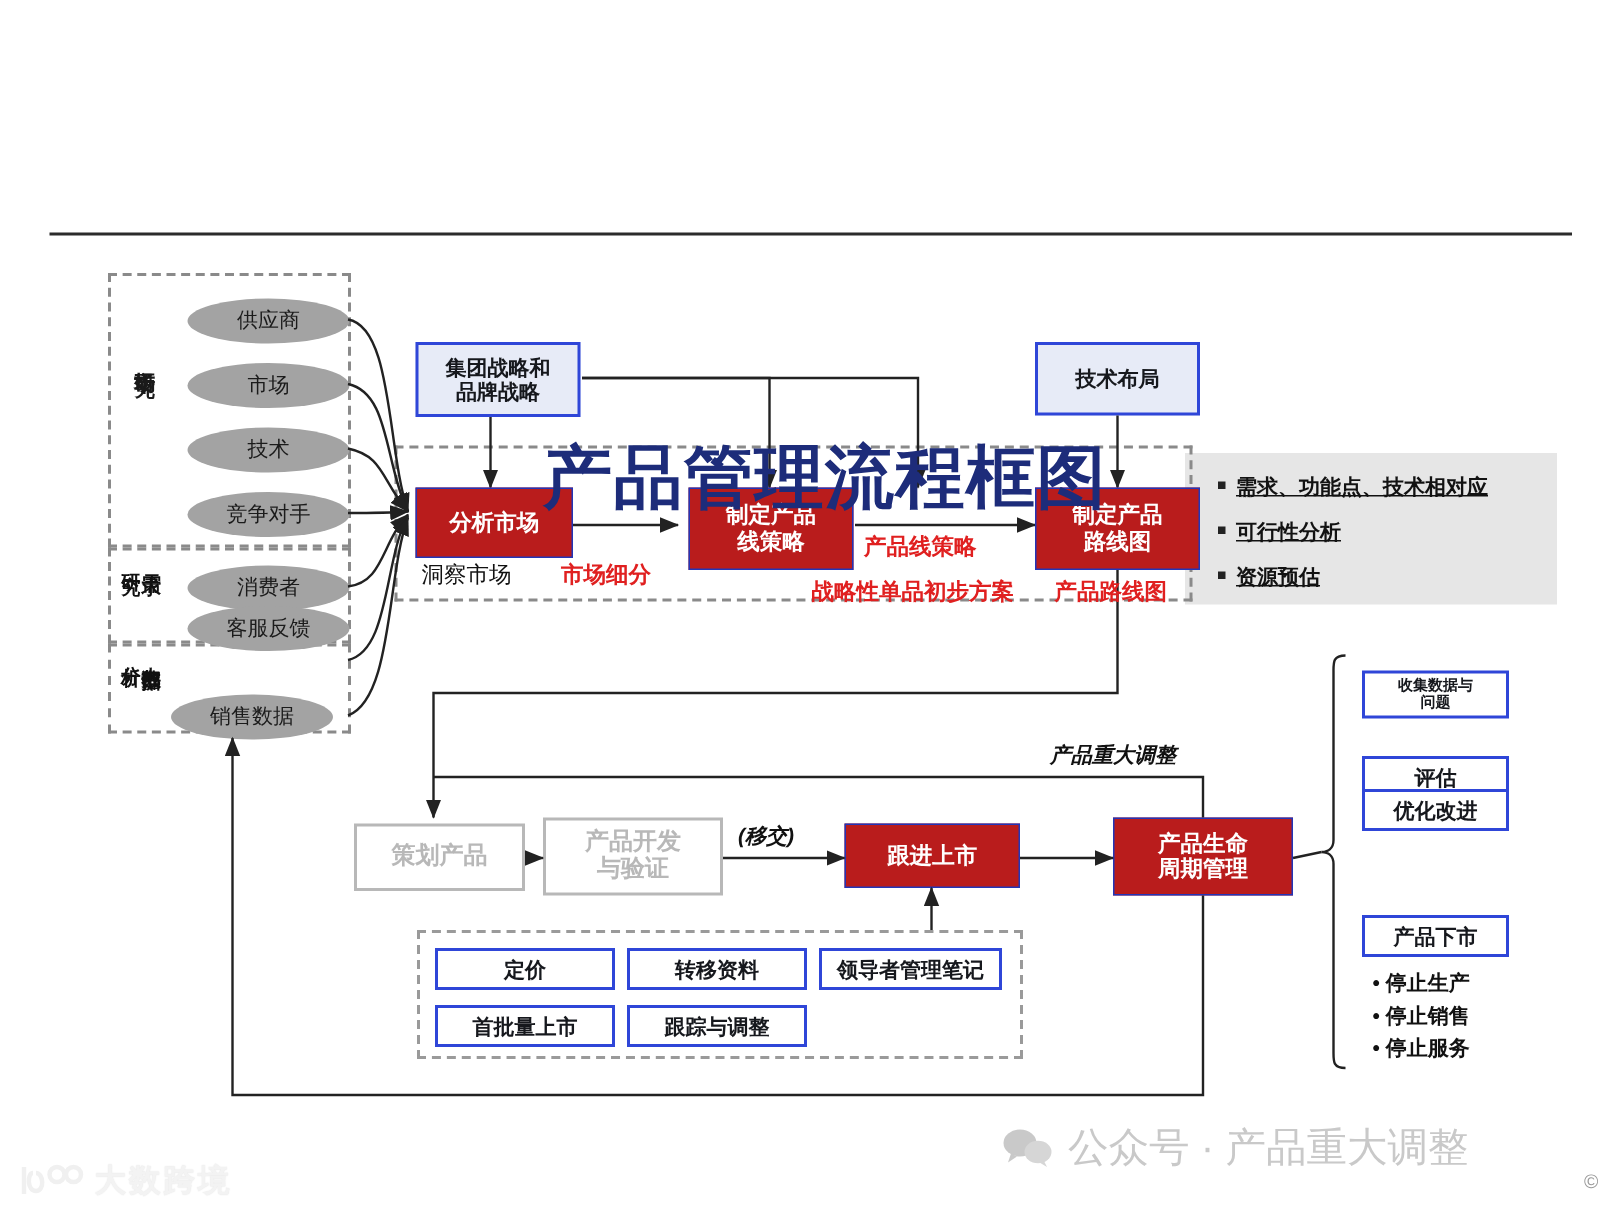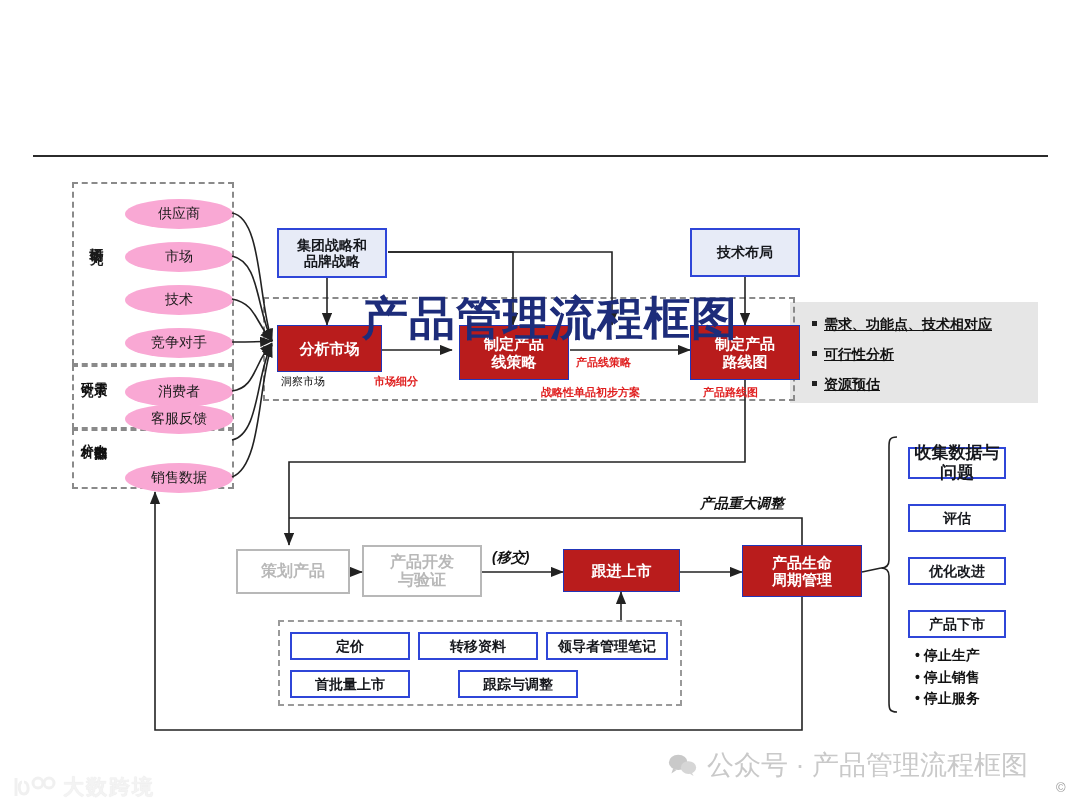--- a/index.html
+++ b/index.html
@@ -44,21 +44,21 @@
     font-size:14px;font-weight:bold;color:#1a1a1a;line-height:1.05;
     letter-spacing:1px;
   }
   .vl-market{left:80px;top:236px;width:24px;height:80px;}
   .vl-demand{left:80px;top:372px;width:46px;height:52px;display:flex;}
   .vl-internal{left:80px;top:434px;width:46px;height:52px;display:flex;}
   .vl-col{writing-mode:vertical-rl;text-orientation:upright;font-size:13px;font-weight:bold;line-height:1.05;letter-spacing:1px;}
 
   
   .ell{
-    background:#f9a8d4;border-radius:50%;
+    background:#a3a3a3;border-radius:50%;
     display:flex;align-items:center;justify-content:center;
     font-size:14px;color:#1b1b1b;white-space:nowrap;
   }
 
   
   .box{
     display:flex;align-items:center;justify-content:center;text-align:center;
     box-sizing:border-box;line-height:1.15;
   }
   
@@ -70,21 +70,21 @@
   
   .box-ghost{background:#ffffff;border:2px solid #b8b8b8;color:#b8b8b8;font-size:16px;font-weight:bold;}
 
   
   .grey-panel{left:790px;top:302px;width:248px;height:101px;background:#e6e6e6;z-index:1;}
   .bullets{left:812px;top:316px;width:230px;z-index:3;text-decoration:underline;}
   .bullet{font-size:14px;font-weight:bold;color:#121212;margin-bottom:12px;white-space:nowrap;}
   .bullet .sq{display:inline-block;width:5px;height:5px;background:#222;vertical-align:3px;margin-right:7px;}
 
   
-  .cap{font-size:11px;white-space:nowrap;}
+  .cap{font-size:15px;white-space:nowrap;}
   .cap-black{color:#111;}
   .cap-red{color:#e02020;font-weight:bold;}
   .cap-ital{font-style:italic;font-weight:bold;color:#111;font-size:14px;white-space:nowrap;}
 
   
   .eol{left:915px;top:645px;width:140px;}
   .eol div{font-size:14px;font-weight:bold;color:#111;white-space:nowrap;line-height:1.55;}
 
   
   .wm-wechat{
@@ -186,21 +186,21 @@
     </div>
   <div class="abs ell" style="left:125px;top:328px;width:108px;height:30px;">
       <span>竞争对手</span>
     </div>
   <div class="abs ell" style="left:125px;top:377px;width:108px;height:30px;">
       <span>消费者</span>
     </div>
   <div class="abs ell" style="left:125px;top:404px;width:108px;height:30px;align-items:center;">
       <span>客服反馈</span>
     </div>
-  <div class="abs ell" style="left:125px;top:463px;width:108px;height:30px;">
+  <div class="abs ell" style="left:114px;top:463px;width:108px;height:30px;">
       <span>销售数据</span>
     </div>
 
   <div class="abs box box-light" style="left:277px;top:228px;width:110px;height:50px;flex-direction:column;">
     <span>集团战略和</span>
     <span>品牌战略</span>
   </div>
 
   <div class="abs box box-light" style="left:690px;top:228px;width:110px;height:49px;">
     <span>技术布局</span>
@@ -265,52 +265,52 @@
     </div>
   <div class="abs box box-wb" style="left:418px;top:632px;width:120px;height:28px;">
       <span>转移资料</span>
     </div>
   <div class="abs box box-wb" style="left:546px;top:632px;width:122px;height:28px;">
       <span>领导者管理笔记</span>
     </div>
   <div class="abs box box-wb" style="left:290px;top:670px;width:120px;height:28px;">
       <span>首批量上市</span>
     </div>
-  <div class="abs box box-wb" style="left:418px;top:670px;width:120px;height:28px;margin-left:40px;">
+  <div class="abs box box-wb" style="left:418px;top:670px;width:120px;height:28px;">
       <span>跟踪与调整</span>
     </div>
 
-  <div class="abs box box-wb" style="left:908px;top:447px;width:98px;height:32px;flex-direction:column;font-size:17px;">
+  <div class="abs box box-wb" style="left:908px;top:447px;width:98px;height:32px;flex-direction:column;font-size:10px;">
     <span>收集数据与</span>
     <span>问题</span>
   </div>
   <div class="abs box box-wb" style="left:908px;top:504px;width:98px;height:28px;">
     <span>评估</span>
   </div>
-  <div class="abs box box-wb" style="left:908px;top:557px;width:98px;height:28px;">
+  <div class="abs box box-wb" style="left:908px;top:526px;width:98px;height:28px;">
     <span>优化改进</span>
   </div>
   <div class="abs box box-wb" style="left:908px;top:610px;width:98px;height:28px;">
     <span>产品下市</span>
   </div>
 
   <div class="abs eol">
     <div>• 停止生产</div>
     <div>• 停止销售</div>
     <div>• 停止服务</div>
   </div>
 
   <div class="abs wm-wechat">
     <svg width="34" height="28" viewBox="0 0 34 28">
       <ellipse cx="12" cy="11" rx="11" ry="9" fill="#c9c9c9"></ellipse>
       <path d="M6,18 L4,24 L10,20 Z" fill="#c9c9c9"></path>
       <ellipse cx="24" cy="17" rx="9" ry="7.5" fill="#d6d6d6"></ellipse>
       <path d="M28,23 L30,27 L25,24 Z" fill="#d6d6d6"></path>
     </svg>
-    <span>公众号 · 产品管理流程框图</span>
+    <span>公众号 · 产品重大调整</span>
   </div>
 
   <div class="abs wm-logo">
     <svg width="44" height="26" viewBox="0 0 44 26">
       <path d="M4,4 L4,22" stroke="#f0f0f0" stroke-width="3" fill="none"></path>
       <path d="M10,8 C6,8 6,20 12,20 C18,20 17,8 12,8" stroke="#f0f0f0" stroke-width="3" fill="none"></path>
       <circle cx="26" cy="9" r="5" stroke="#f0f0f0" stroke-width="3" fill="none"></circle>
       <circle cx="37" cy="9" r="5" stroke="#f0f0f0" stroke-width="3" fill="none"></circle>
     </svg>
     <span class="wm-logo-txt">大数跨境</span>

